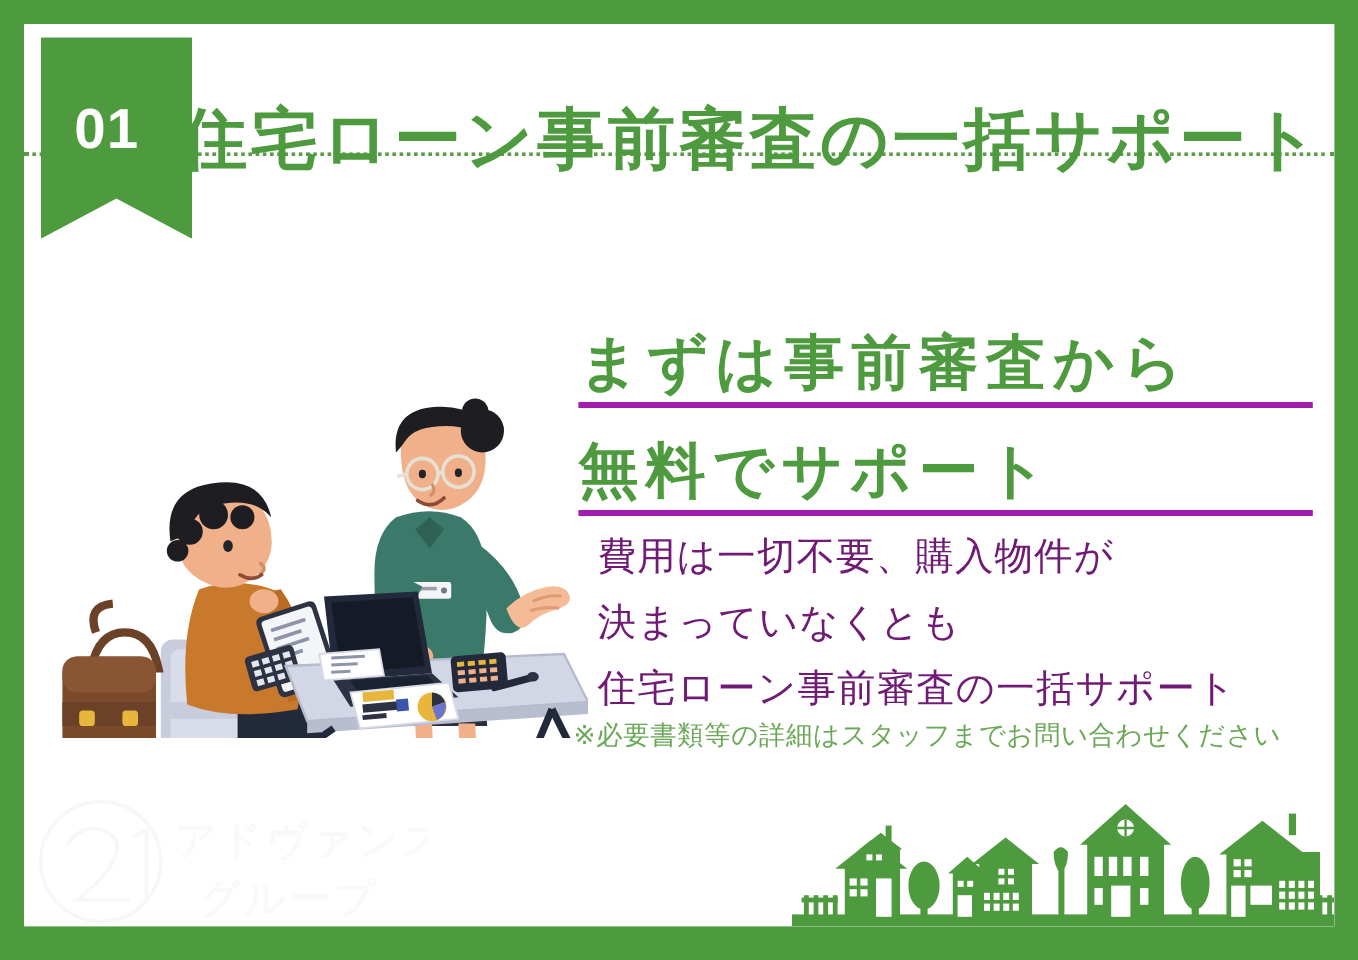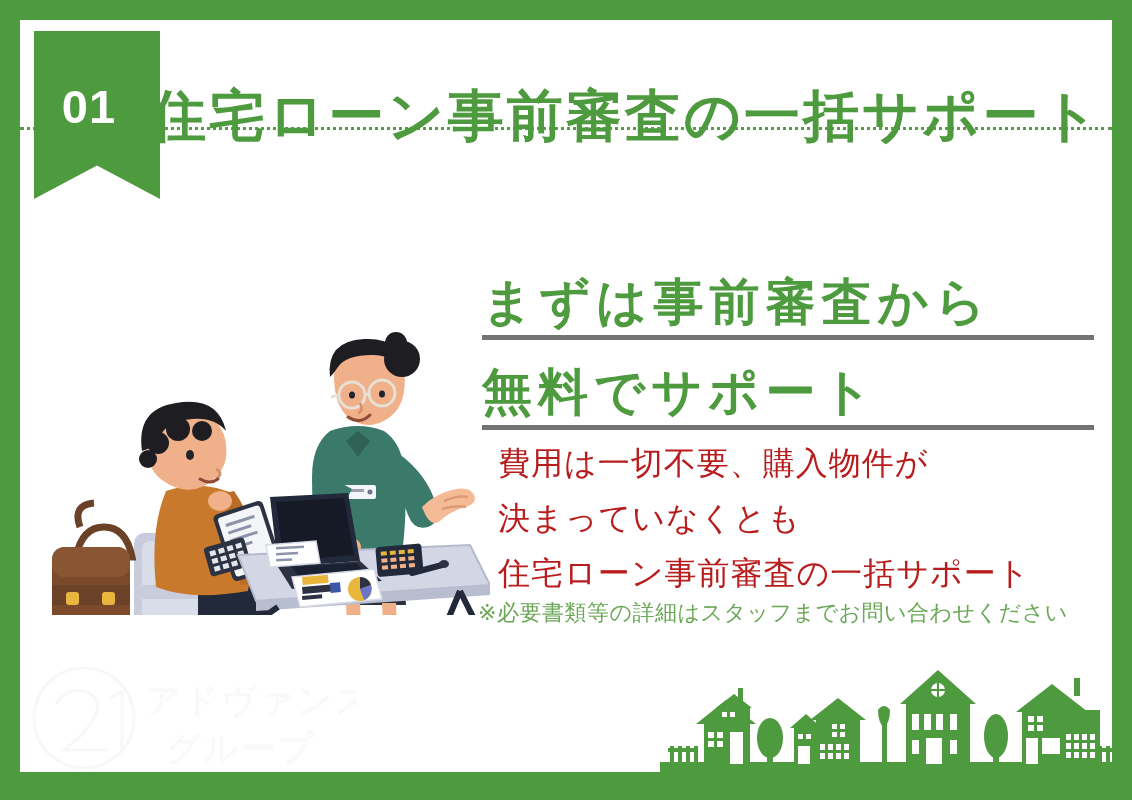--- a/index.html
+++ b/index.html
@@ -87,37 +87,37 @@
     top: 252px;
     width: 612px;
     z-index: 5;
   }
   .headline-line {
     color: #4e9a3e;
     font-size: 50px;
     font-weight: bold;
     letter-spacing: 6px;
     line-height: 1.22;
-    border-bottom: 5px solid #737373;
+    border-bottom: 5px solid #a21caf;
     padding-bottom: 2px;
     white-space: nowrap;
   }
   .headline-line + .headline-line {
     margin-top: 22px;
   }
 
   .body-copy {
     position: absolute;
     left: 478px;
     top: 416px;
     width: 600px;
     z-index: 5;
   }
   .body-line {
-    color: #b91c1c;
+    color: #701a75;
     font-size: 32px;
     line-height: 1.72;
     letter-spacing: 1px;
     white-space: nowrap;
   }
 
   .footnote {
     position: absolute;
     left: 458px;
     top: 578px;

